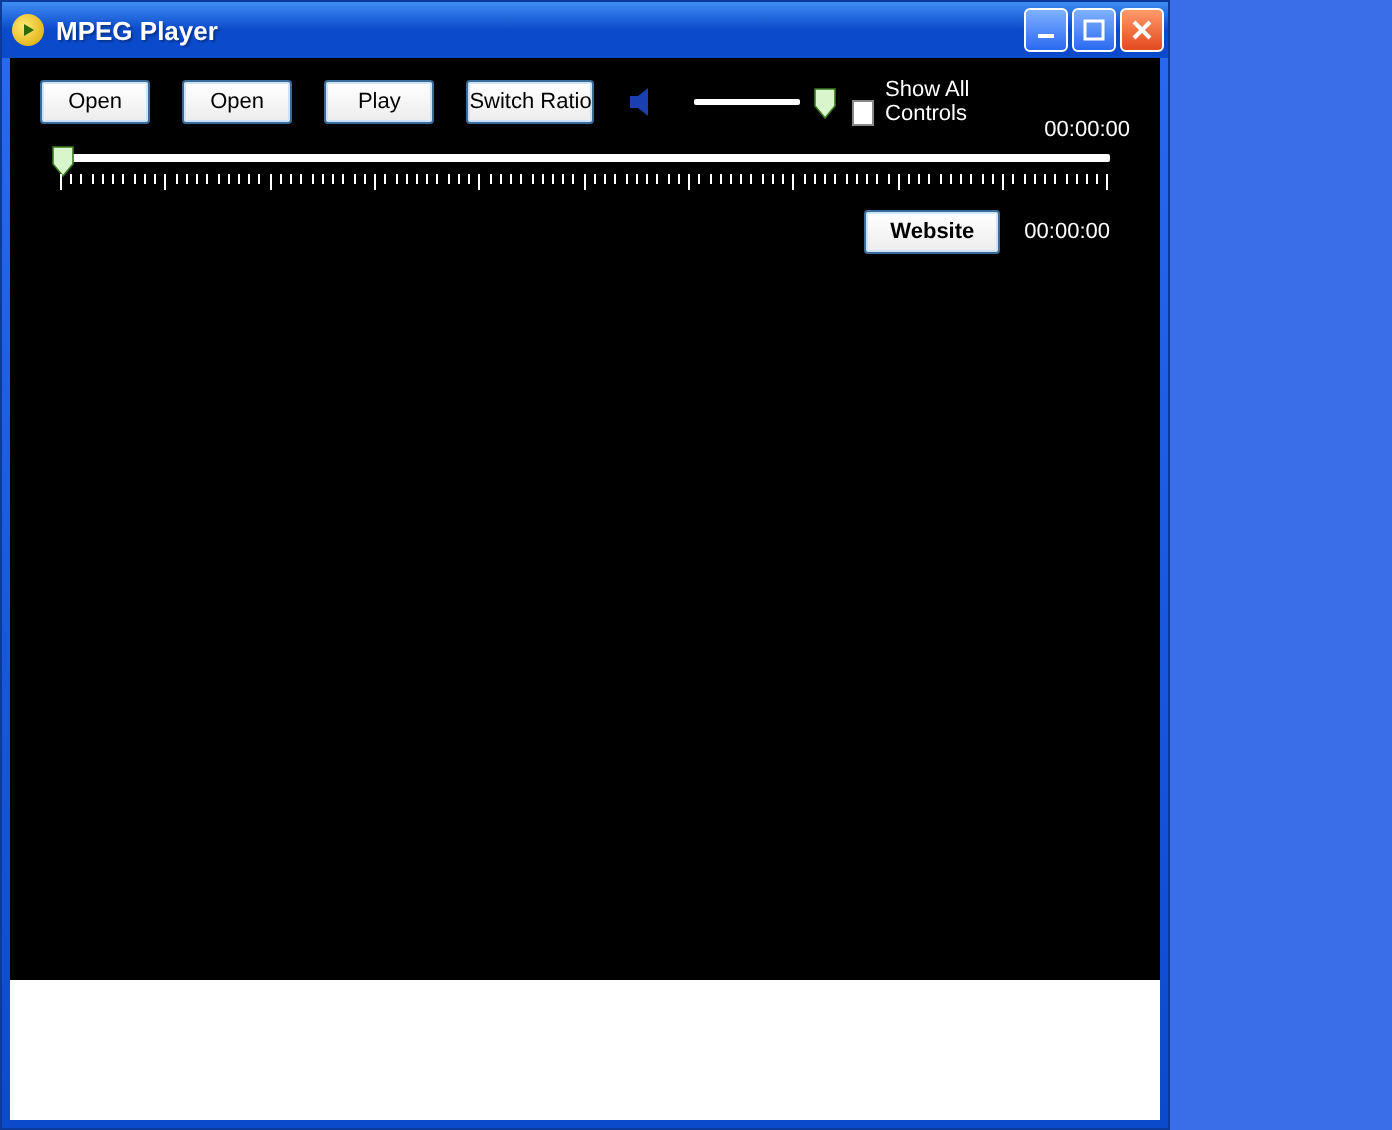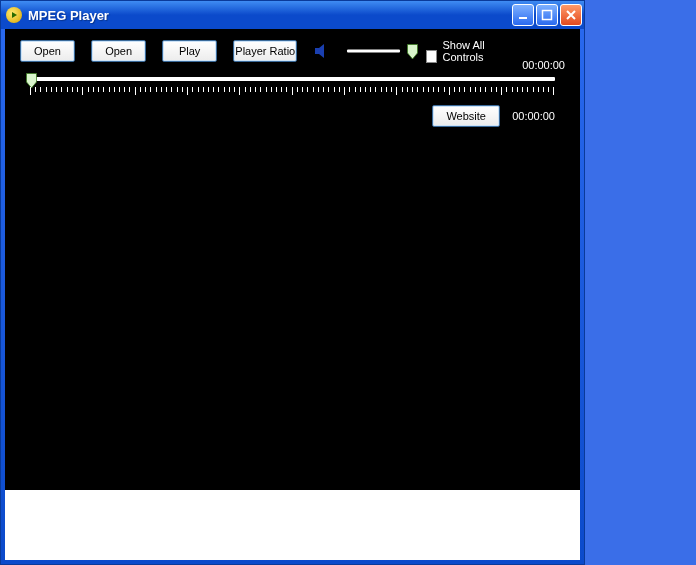--- a/index.html
+++ b/index.html
@@ -85,21 +85,21 @@
     background: linear-gradient(to bottom, #ffffff, #ececec);
     border: 1px solid #3a6a9a;
     border-radius: 2px;
     font-family: Tahoma, sans-serif;
     font-size: 11px;
     text-align: center;
     box-shadow: inset 0 0 0 1px #cde3f7;
     cursor: default;
   }
   .btn.switch { width: 84px; }
-  .btn.website { width: 68px; }
+  .btn.website { width: 68px; font-weight: bold; }
   .vol-icon {
     color: #1a3fb0;
     display: flex; align-items: center;
   }
   .vol-icon svg { width: 18px; height: 18px; fill: #1a3fb0; }
   .vol-slider {
     position: relative;
     width: 70px;
     height: 18px;
     display: flex; align-items: center;
@@ -217,21 +217,21 @@
     </div>
   </div>
 
   <div class="client">
     <div class="toolbar">
 
       <div class="row1">
         <button class="btn">Open</button>
         <button class="btn">Open</button>
         <button class="btn">Play</button>
-        <button class="btn switch">Player Ratio</button>
+        <button class="btn switch">Switch Ratio</button>
 
         <div class="vol-icon">
           <svg viewBox="0 0 18 18">
               <path d="M2 6 L6 6 L11 2 L11 16 L6 12 L2 12 Z"></path>
             </svg>
         </div>
         <div class="vol-slider">
           <div class="vol-track"></div>
           <div class="vol-thumb">
             <svg class="thumb-shape" viewBox="0 0 11 16">

